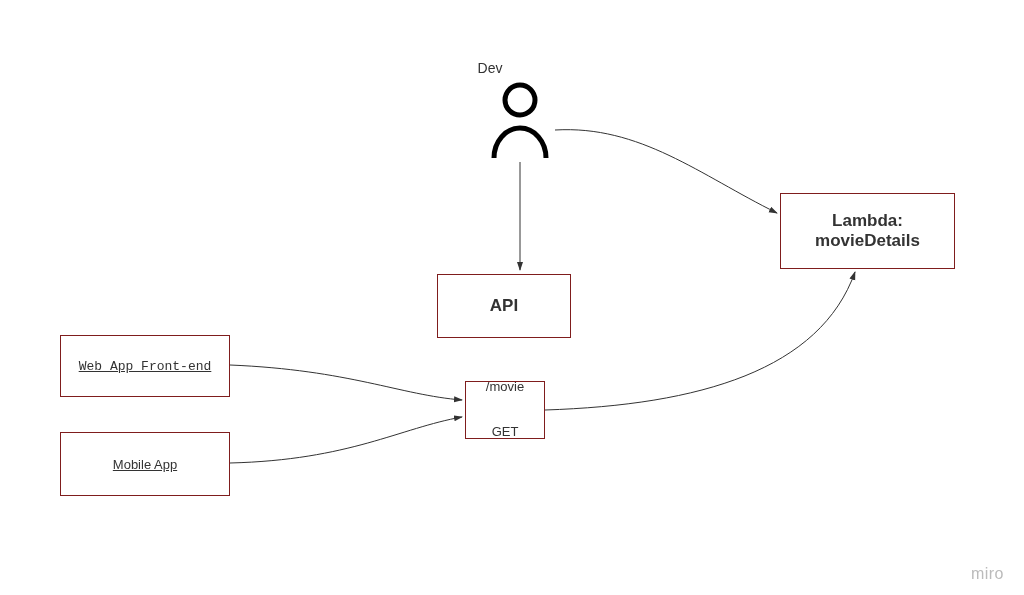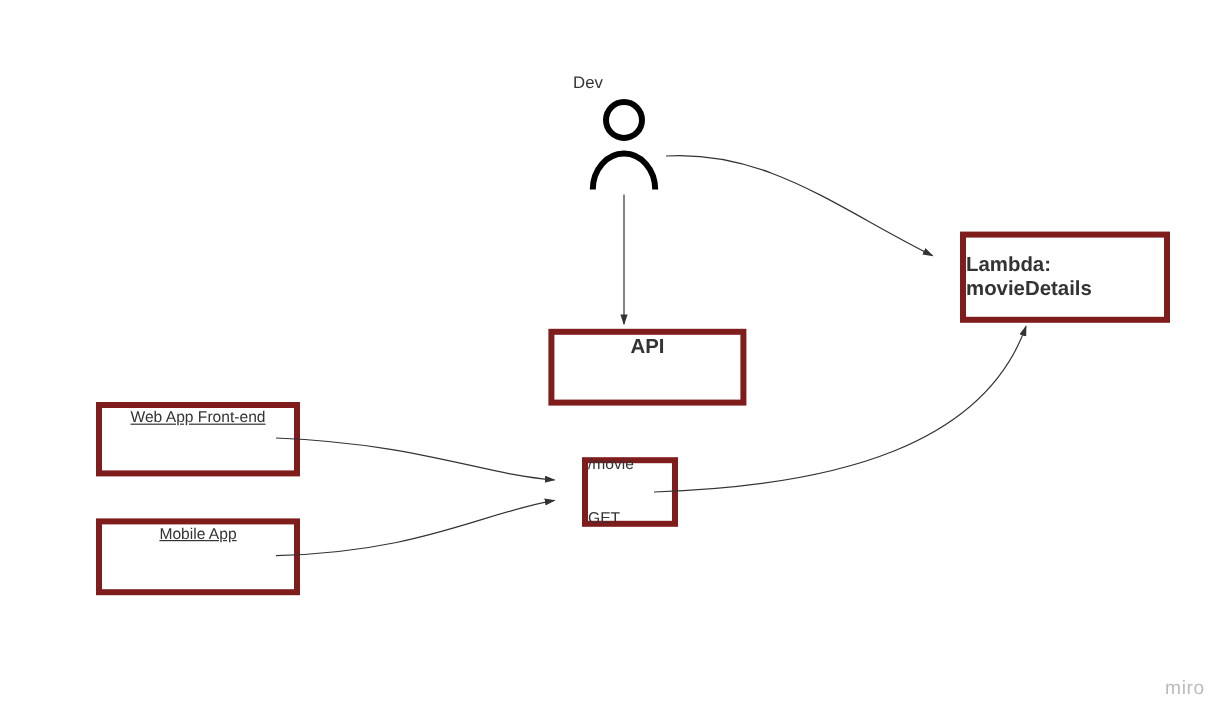--- a/index.html
+++ b/index.html
@@ -9,29 +9,28 @@
     }
     body {
       width: 1024px;
       height: 595px;
       background: #ffffff;
       font-family: "Segoe UI", Helvetica, Arial, sans-serif;
       position: relative;
     }
     .node {
       position: absolute;
-      border: 5px solid #7f1d1d;
+      border: 1px solid #7f1d1d;
       background: #fff;
       display: flex;
-      align-items: flex-start;
+      align-items: center;
       justify-content: center;
       text-align: center;
       font-size: 14px;
       color: #333;
-      margin-left: 20px;
     }
     .node-link {
       text-decoration: underline;
       font-size: 13px;
     }
     .node-bold {
       font-weight: 700;
       font-size: 17px;
     }
     .label {
@@ -69,28 +68,28 @@
 
 <div class="label" style="left:475px; top:60px; width:30px;">Dev</div>
 
 <div class="person-icon" style="left:488px; top:80px;">
   <svg width="64" height="80" viewBox="0 0 64 80">
     <circle cx="32" cy="20" r="15" fill="none" stroke="#000" stroke-width="5"></circle>
     <path d="M 6 78 A 26 30 0 0 1 58 78" fill="none" stroke="#000" stroke-width="5"></path>
   </svg>
 </div>
 
-<div class="node node-bold" style="left:437px; top:274px; width:165px; height:64px;">API</div>
+<div class="node node-bold" style="left:437px; top:274px; width:134px; height:64px;">API</div>
 
 <div class="node node-bold" style="left:780px; top:193px; width:175px; height:76px; flex-direction:column; line-height:1.2;">
   <div>Lambda:</div>
   <div>movieDetails</div>
 </div>
 
-<div class="node" style="left:60px; top:335px; width:170px; height:62px;">
+<div class="node" style="left:60px; top:335px; width:170px; height:62px;font-family:Liberation Mono, monospace;">
   <span class="node-link">Web App Front-end</span>
 </div>
 
 <div class="node" style="left:60px; top:432px; width:170px; height:64px;">
   <span class="node-link">Mobile App</span>
 </div>
 
 <div class="node" style="left:465px; top:381px; width:80px; height:58px; flex-direction:column; font-size:13px;gap:28px;">
   <div class="endpoint-line">/movie</div>
   <div class="endpoint-line">GET</div>

